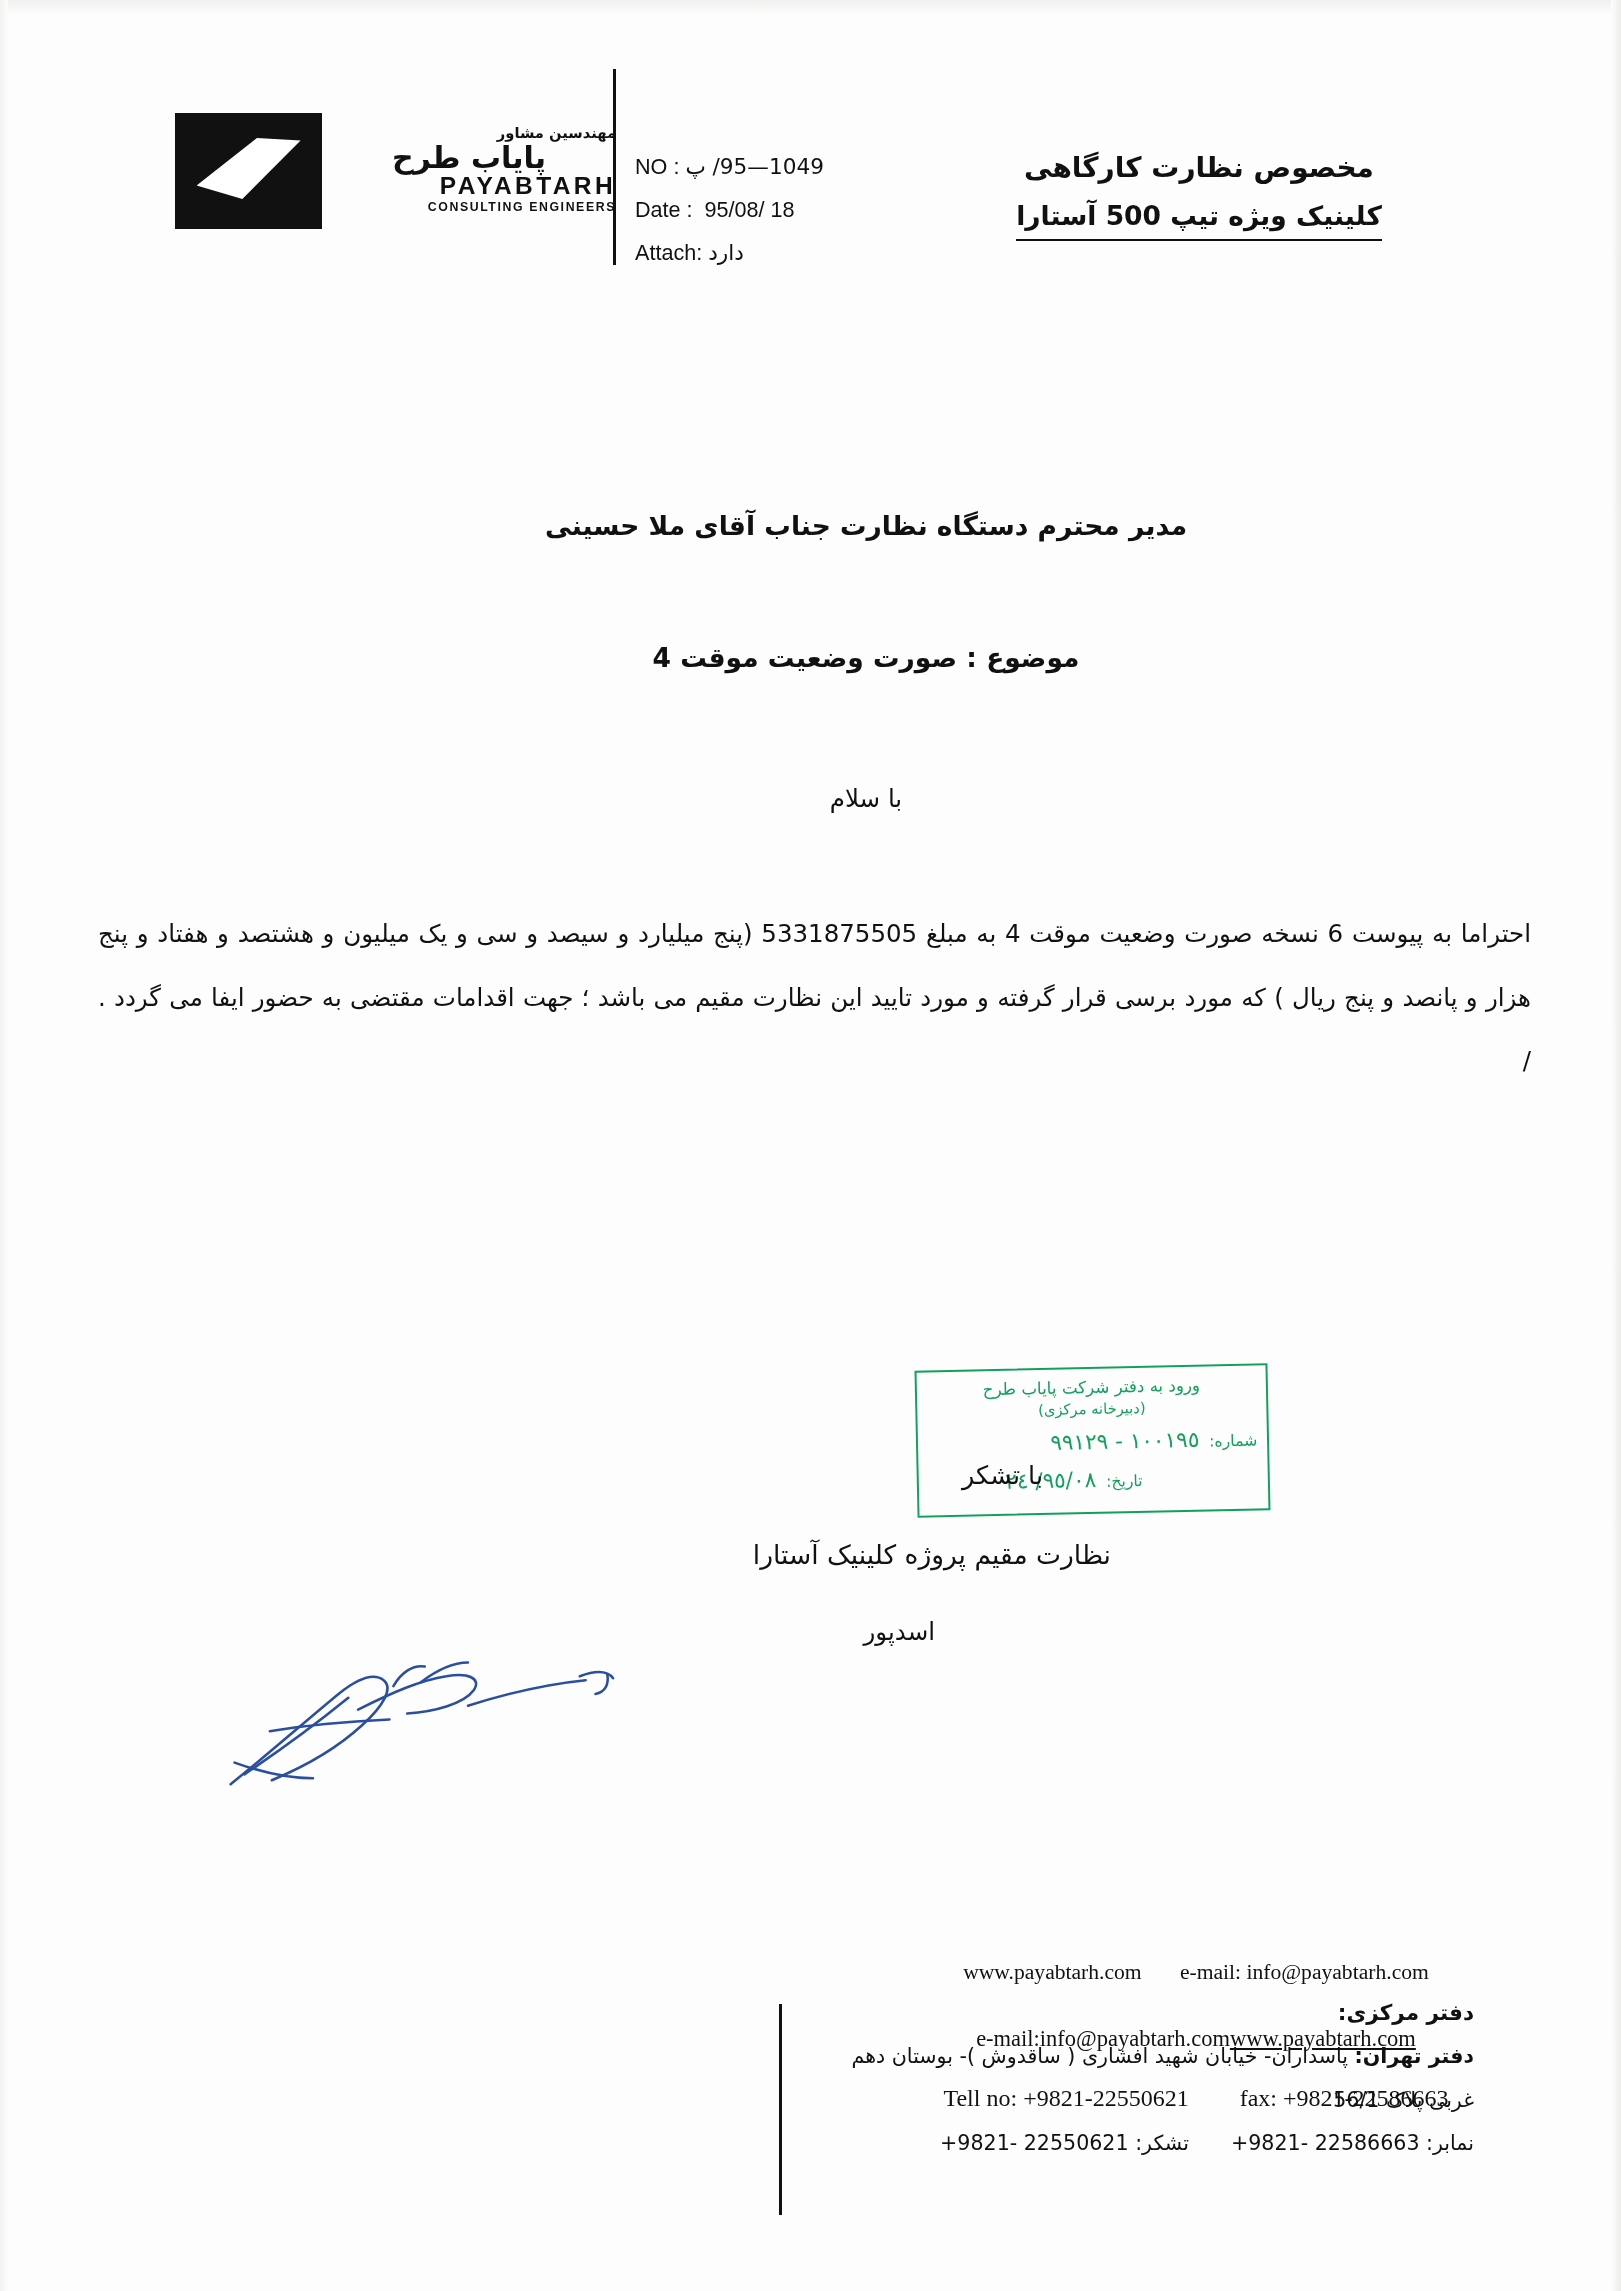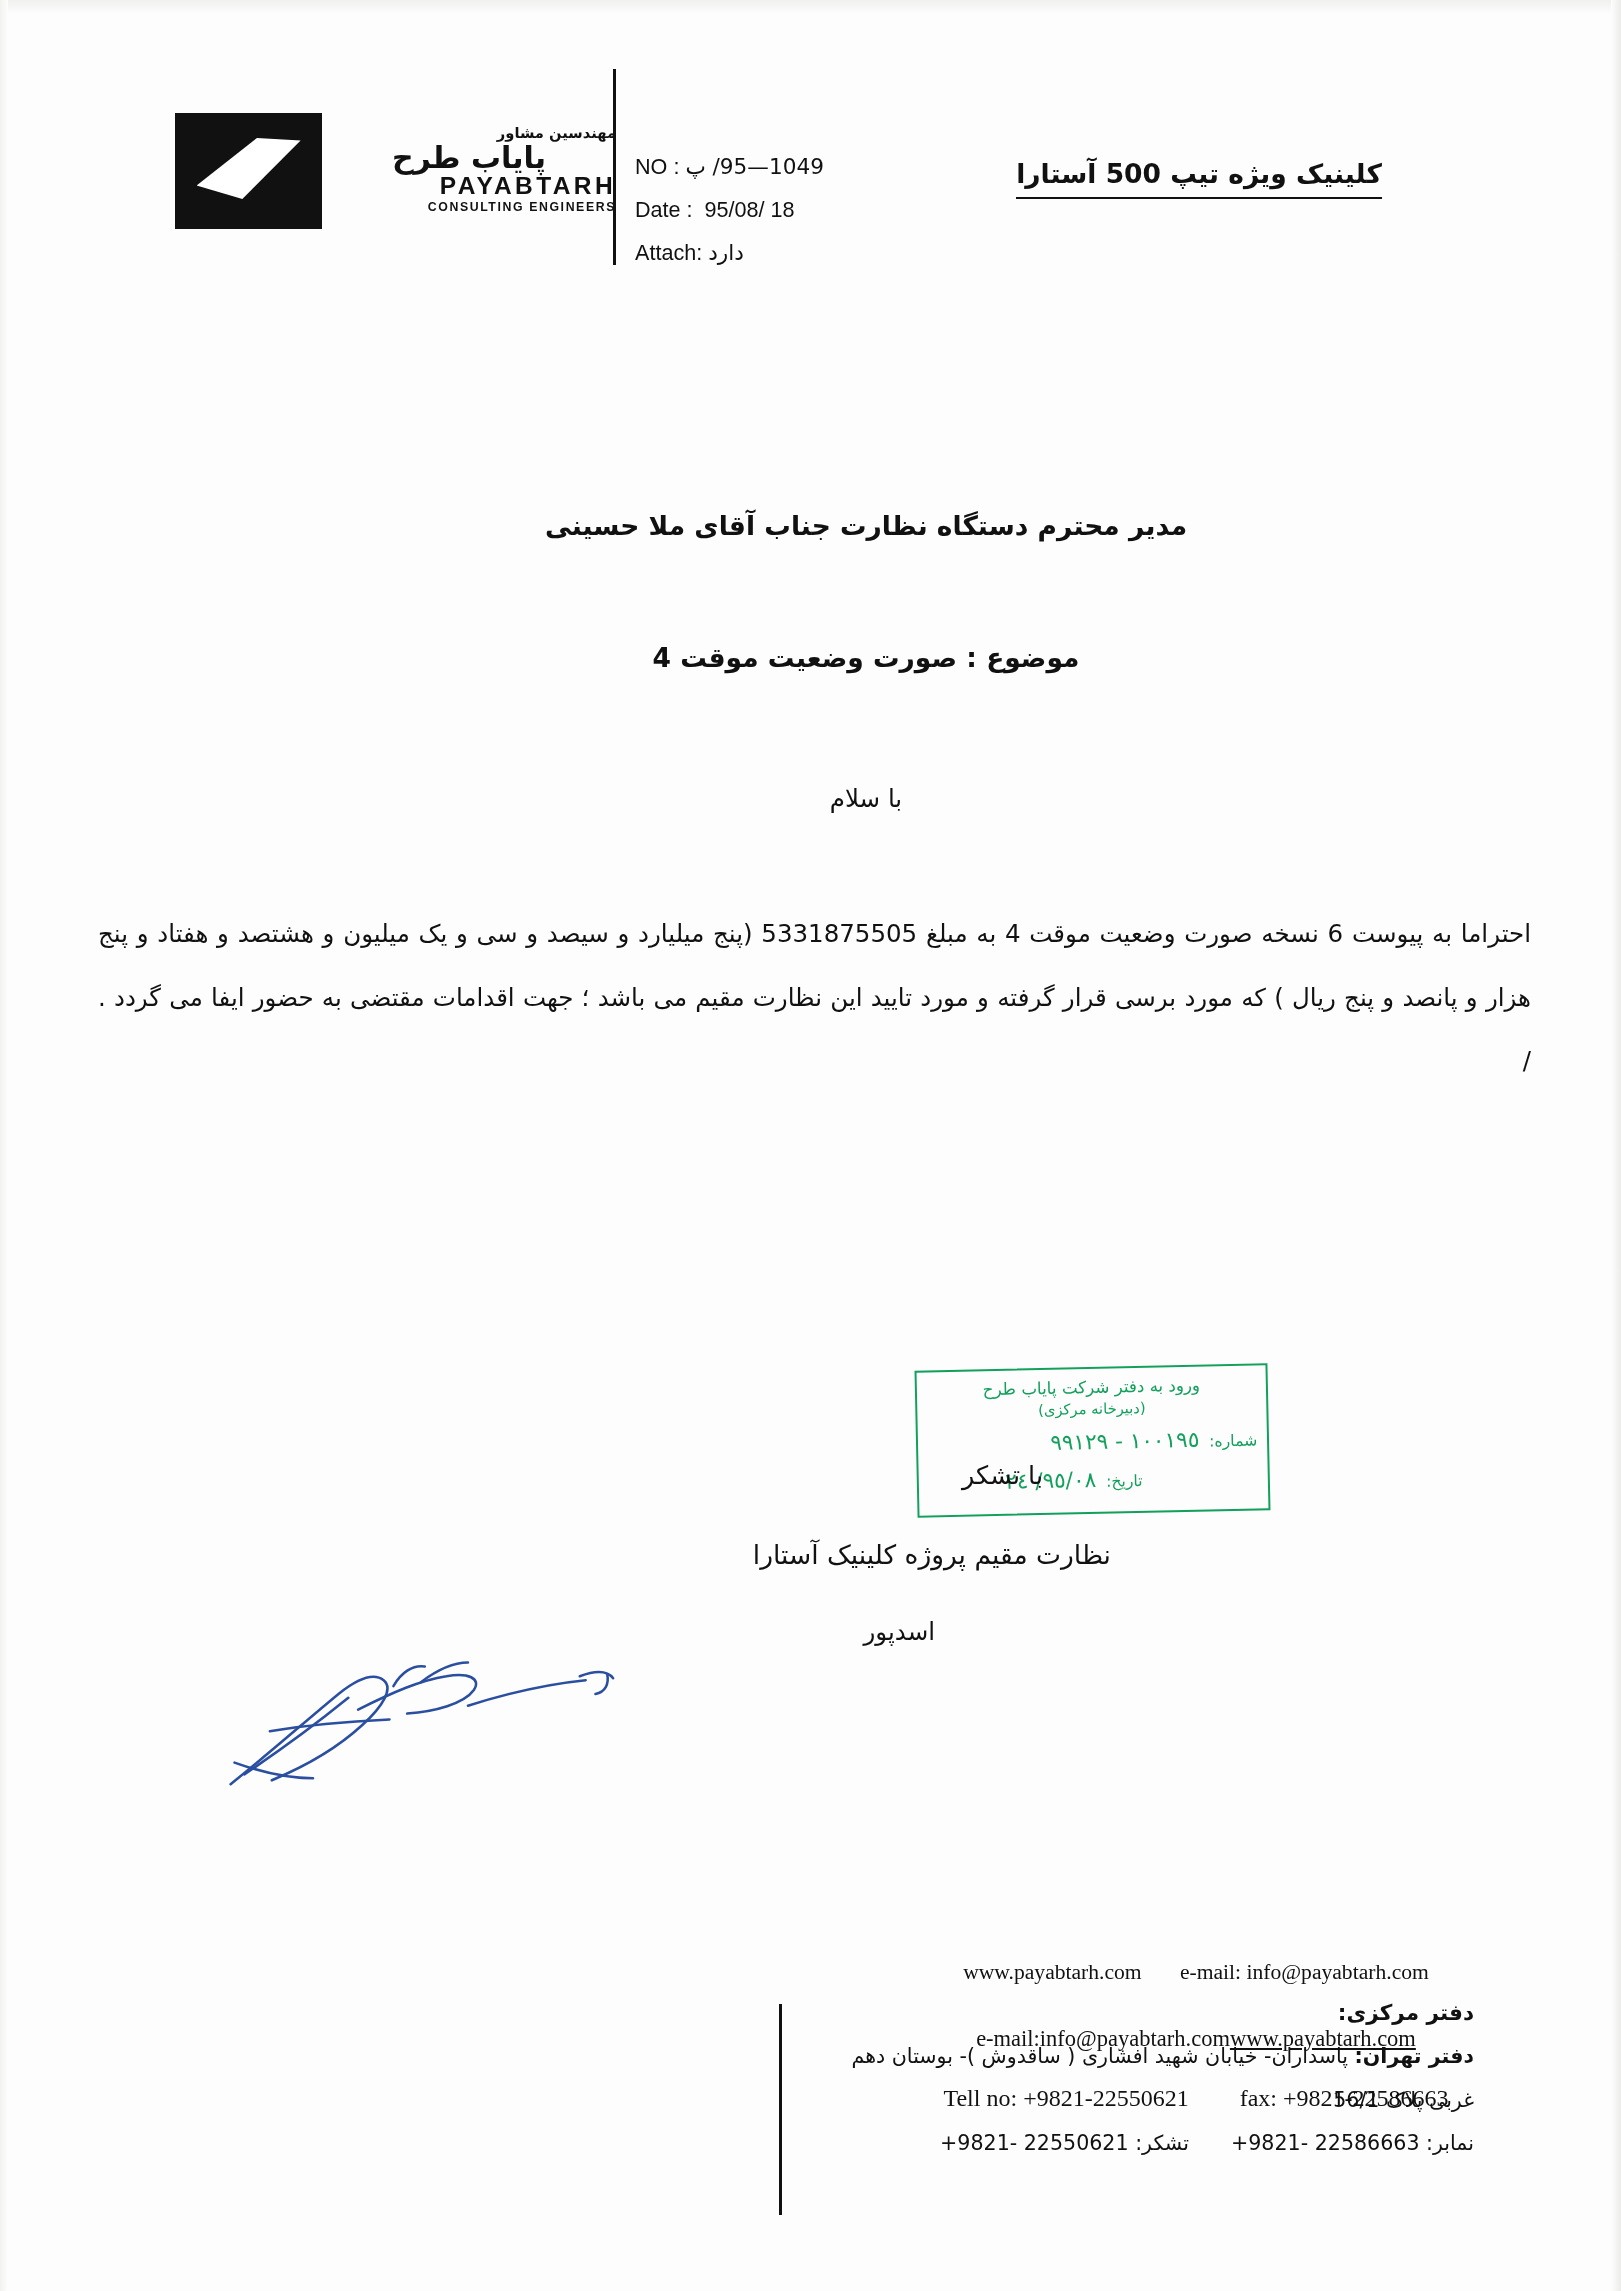--- a/index.html
+++ b/index.html
@@ -364,20 +364,21 @@
       <span class="lbl">Date :</span>
       <span class="val">95/08/ 18</span>
     </div>
     <div class="meta-row">
       <span class="lbl">Attach:</span>
       <span class="val-fa">دارد</span>
     </div>
   </div>
 
   <div class="doc-title">
+    <div class="l1">مخصوص نظارت کارگاهی</div>
     <div class="l2">کلینیک ویژه تیپ 500 آستارا</div>
   </div>
 
   <div class="addressee">مدیر محترم دستگاه نظارت جناب آقای ملا حسینی</div>
   <div class="subject">موضوع : صورت وضعیت موقت 4</div>
   <div class="salutation">با سلام</div>
   <div class="body-text">احتراما به پیوست 6 نسخه صورت وضعیت موقت  4   به مبلغ   5331875505   (پنج میلیارد و سیصد و سی و یک میلیون و هشتصد و هفتاد و پنج هزار و پانصد و پنج ریال )  که مورد برسی قرار گرفته و مورد تایید این نظارت مقیم می باشد ؛ جهت اقدامات مقتضی به حضور ایفا می گردد . /</div>
 
   <div class="stamp">
     <div class="s-l1">ورود به دفتر شرکت پایاب طرح</div>

